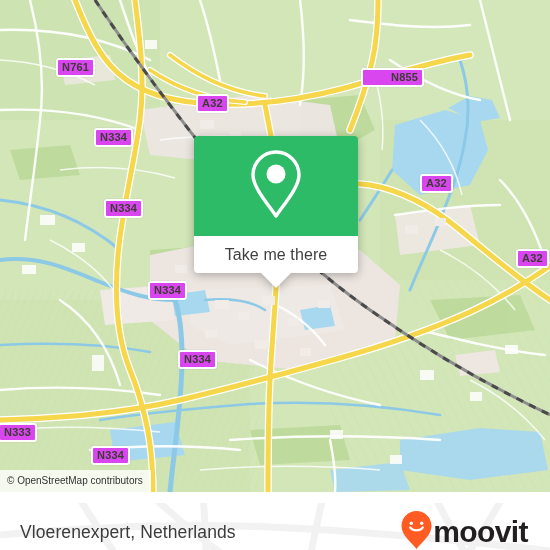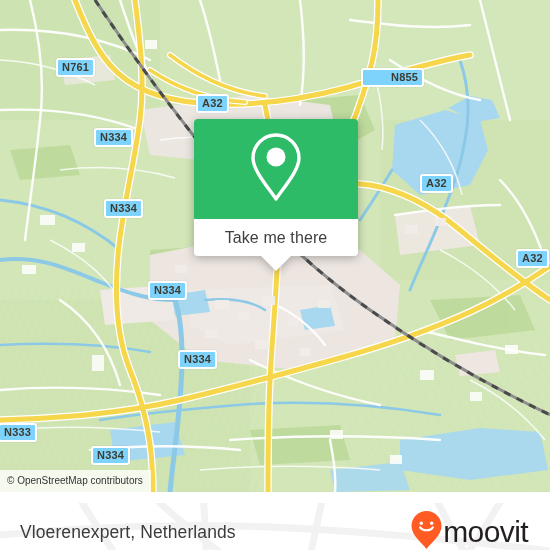--- a/index.html
+++ b/index.html
@@ -14,38 +14,38 @@
   
   #map-area{
     position:absolute; left:0; top:0; width:550px; height:492px;
     overflow:hidden; background:#cfe3b4;
   }
   #map-svg{ position:absolute; left:0; top:0; }
 
   
   .shield{
     position:absolute;
-    background:#7dd3fc;
+    background:#d946ef;
     border:2px solid #ffffff;
     border-radius:3px;
     color:#3c3c32;
     font-size:11px;
     font-weight:bold;
     letter-spacing:.2px;
     padding:1px 4px 2px 4px;
     line-height:12px;
     white-space:nowrap;
     font-family:"Liberation Sans", sans-serif;
     box-shadow:0 0 0 0.5px rgba(0,0,0,.06);
   }
 
   
   #callout{
     position:absolute;
-    left:194px; top:119px;
+    left:194px; top:136px;
     width:164px; height:137px;
     border-radius:4px;
     overflow:visible;
     filter:drop-shadow(0 2px 5px rgba(0,0,0,.28));
     z-index:40;
   }
   #callout-top{
     width:100%; height:100px;
     background:#2dbb68;
     border-radius:4px 4px 0 0;
@@ -102,21 +102,21 @@
     color:#3c3c3c;
     letter-spacing:.1px;
     position:relative; z-index:2;
   }
   #brand{
     display:flex; align-items:center; gap:0px;
     position:relative; z-index:2;
   }
   #brand-word{
     font-size:30px;
-    font-weight:normal;
+    font-weight:bold;
     color:#231f20;
     letter-spacing:-0.6px;
     line-height:30px;
     margin-left:0;
   }
 </style>
 </head>
 <body>
 
 <div id="map-area">

